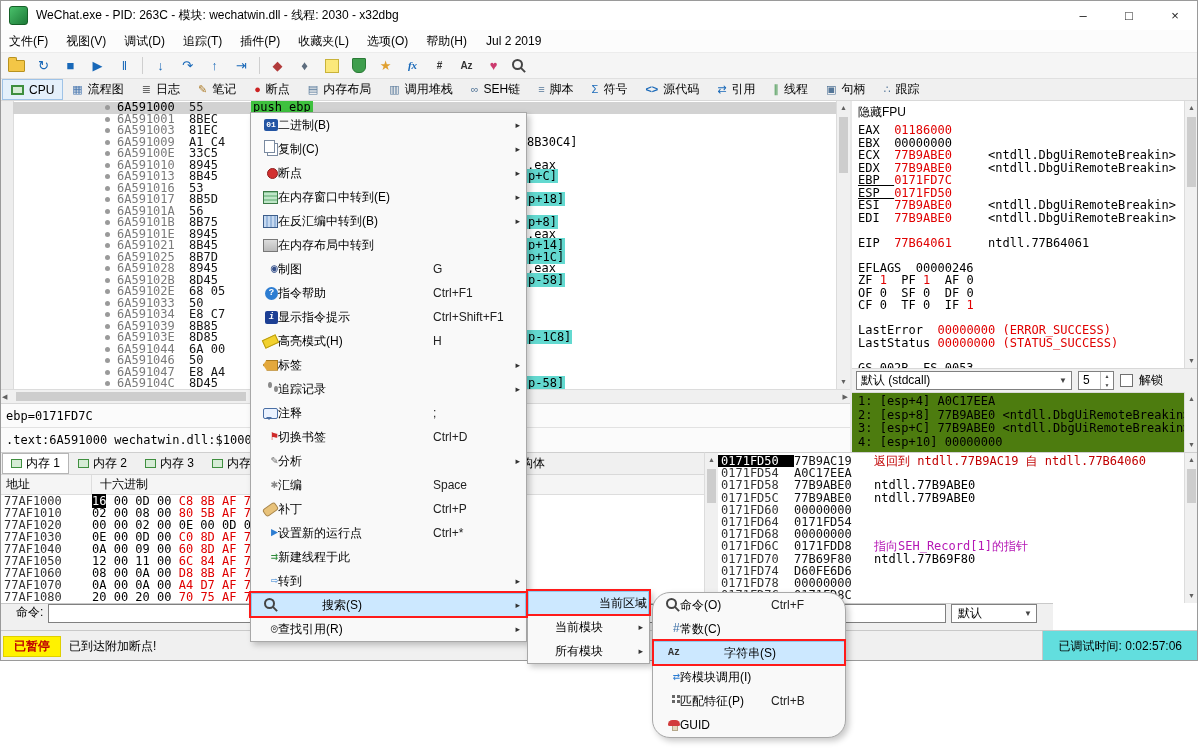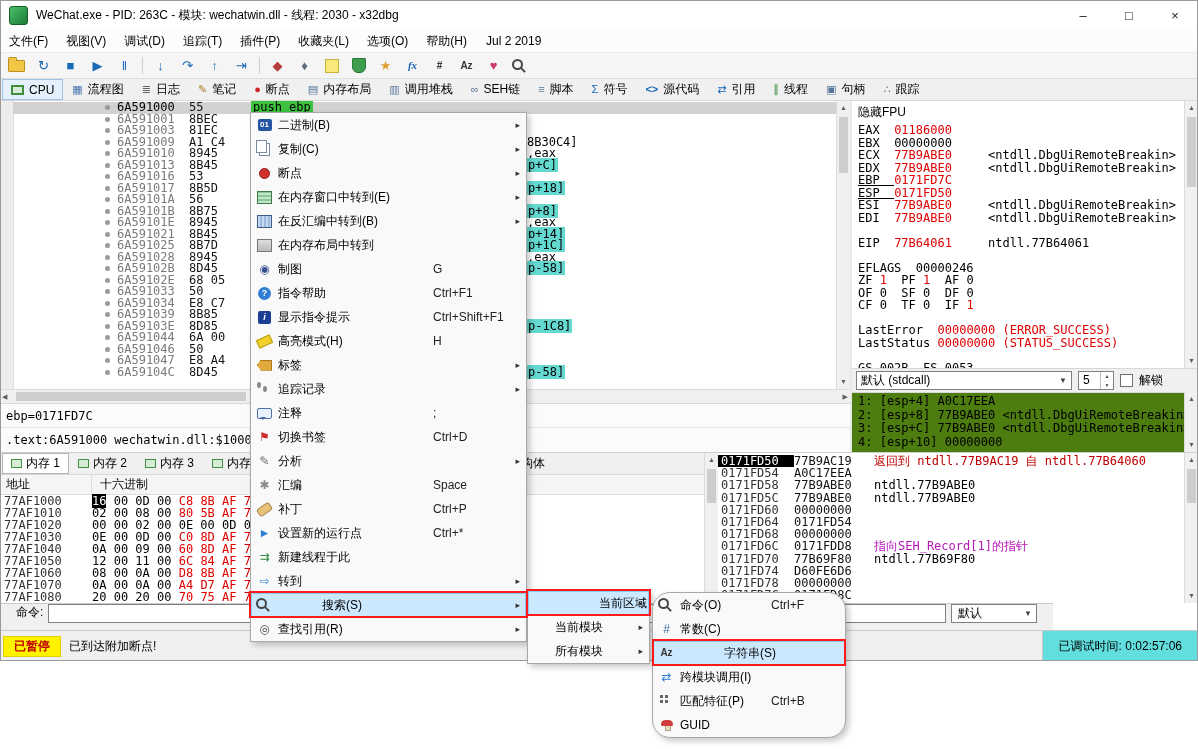--- a/index.html
+++ b/index.html
@@ -134,21 +134,21 @@
   .st-msg{margin-left:8px;flex:1;}
   .st-time{height:100%;background:var(--time-cyan);display:flex;align-items:center;padding:0 16px;border-left:1px solid #c9c9c9;box-sizing:border-box;}
 
   
   .menu{position:absolute;background:#f9f9f9;border:1px solid #a8a8a8;box-shadow:3px 3px 6px rgba(0,0,0,.22);font-size:12px;box-sizing:border-box;}
   .main-menu{left:250px;top:112px;width:277px;z-index:40;}
   .scope-menu{left:527px;top:590px;width:123px;z-index:41;}
   .search-menu{left:652px;top:592px;width:194px;z-index:42;border-radius:18px;}
   .menuitem{height:24px;display:flex;align-items:center;position:relative;}
   .menuitem.selected{background:var(--selection-blue);box-shadow:inset 0 0 0 1px var(--selection-border);gap:44px;}
-  .mi-icon{width:27px;display:flex;align-items:center;justify-content:center;flex:0 0 27px;}
+  .mi-icon{width:27px;display:flex;align-items:center;justify-content:flex-end;flex:0 0 27px;font-family:Liberation Mono, monospace;}
   .mi-label{white-space:nowrap;}
   .mi-shortcut{position:absolute;left:182px;color:#222;}
   .search-menu .mi-shortcut{left:118px;}
   .mi-arrow{position:absolute;right:6px;font-size:9px;color:#333;}
 
   
   .ic-binary{width:14px;height:12px;background:#2455a3;color:#fff;font-size:8px;line-height:12px;text-align:center;font-weight:bold;border-radius:2px;}
   .ic-copy{width:9px;height:11px;background:#fff;border:1px solid #7a8aa0;box-shadow:3px 3px 0 -1px #fff,3px 3px 0 0 #7a8aa0;margin:-3px 3px 3px -3px;}
   .ic-dot{width:9px;height:9px;border-radius:50%;background:#d22f2f;border:1px solid #8e1f1f;}
   .ic-mem{width:13px;height:11px;border:1px solid #3c7a46;background:repeating-linear-gradient(0deg,#bfe6c8 0 2px,#8cc79a 2px 4px);}
@@ -324,20 +324,21 @@
       </span>
     </div>
 
   <div class="disasm mono">
     <div class="disasm-margin"></div>
     <div id="disasm-rows">
         <div class="drow sel"><span class="dgut"></span><span class="daddr">6A591000</span><span class="dbytes">55</span><span class="dinstr"><span class="chip-green">push ebp</span></span></div>
         <div class="drow"><span class="dgut"></span><span class="daddr">6A591001</span><span class="dbytes">8BEC</span><span class="dinstr"></span></div>
         <div class="drow"><span class="dgut"></span><span class="daddr">6A591003</span><span class="dbytes">81EC</span><span class="dinstr"></span></div>
         <div class="drow"><span class="dgut"></span><span class="daddr">6A591009</span><span class="dbytes">A1 C4</span><span class="dinstr"><span class="frag">8B30C4]</span></span></div>
+        <div class="drow"><span class="dgut"></span><span class="daddr">6A59100E</span><span class="dbytes">33C5</span><span class="dinstr"></span></div>
         <div class="drow"><span class="dgut"></span><span class="daddr">6A591010</span><span class="dbytes">8945</span><span class="dinstr"><span class="frag">,eax</span></span></div>
         <div class="drow"><span class="dgut"></span><span class="daddr">6A591013</span><span class="dbytes">8B45</span><span class="dinstr"><span class="frag chip-cyan">p+C]</span></span></div>
         <div class="drow"><span class="dgut"></span><span class="daddr">6A591016</span><span class="dbytes">53</span><span class="dinstr"></span></div>
         <div class="drow"><span class="dgut"></span><span class="daddr">6A591017</span><span class="dbytes">8B5D</span><span class="dinstr"><span class="frag chip-cyan">p+18]</span></span></div>
         <div class="drow"><span class="dgut"></span><span class="daddr">6A59101A</span><span class="dbytes">56</span><span class="dinstr"></span></div>
         <div class="drow"><span class="dgut"></span><span class="daddr">6A59101B</span><span class="dbytes">8B75</span><span class="dinstr"><span class="frag chip-cyan">p+8]</span></span></div>
         <div class="drow"><span class="dgut"></span><span class="daddr">6A59101E</span><span class="dbytes">8945</span><span class="dinstr"><span class="frag">,eax</span></span></div>
         <div class="drow"><span class="dgut"></span><span class="daddr">6A591021</span><span class="dbytes">8B45</span><span class="dinstr"><span class="frag chip-cyan">p+14]</span></span></div>
         <div class="drow"><span class="dgut"></span><span class="daddr">6A591025</span><span class="dbytes">8B7D</span><span class="dinstr"><span class="frag chip-cyan">p+1C]</span></span></div>
         <div class="drow"><span class="dgut"></span><span class="daddr">6A591028</span><span class="dbytes">8945</span><span class="dinstr"><span class="frag">,eax</span></span></div>

